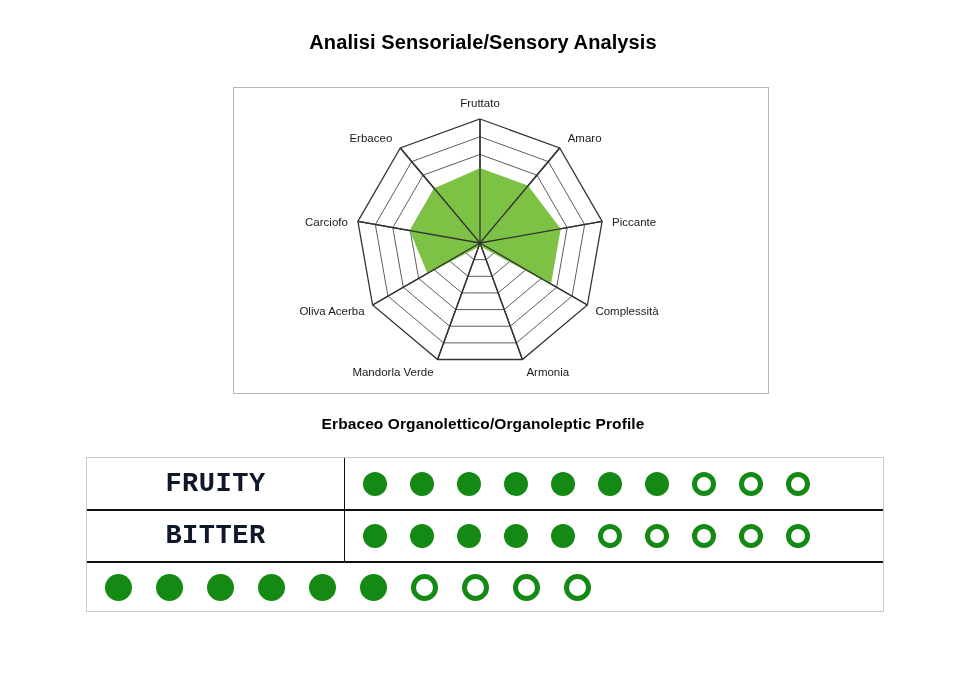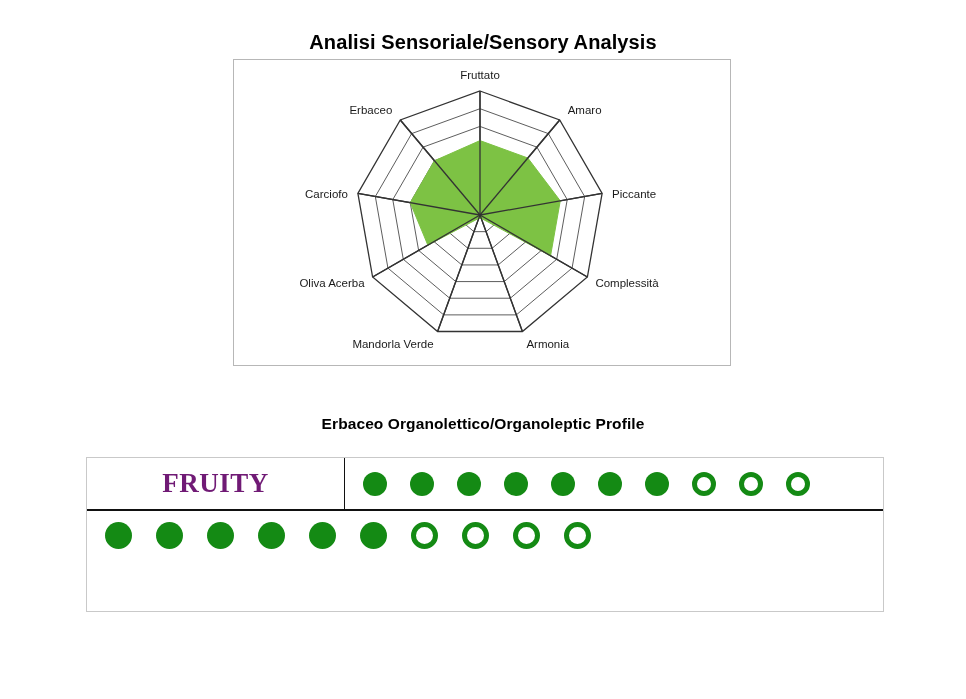--- a/index.html
+++ b/index.html
@@ -32,22 +32,22 @@
   #organoleptic-title {
     top: 415px;
     left: 0;
     font-size: 15.5px;
   }
 
   
   #radar-panel {
     position: absolute;
     left: 233px;
-    top: 59px;
-    width: 498px;
+    top: 87px;
+    width: 536px;
     height: 307px;
     border: 1px solid #b7b7b7;
     box-sizing: border-box;
     background: #ffffff;
   }
   #radar-svg {
     position: absolute;
     left: 0;
     top: 0;
     display: block;
@@ -81,25 +81,25 @@
   .row-label-cell {
     width: 258px;
     flex: 0 0 258px;
     display: flex;
     align-items: center;
     justify-content: center;
     border-right: 1px solid #111111;
     box-sizing: border-box;
   }
   .row-label {
-    font-family: Liberation Serif, serif;
+    font-family: Liberation Mono, monospace;
     font-weight: bold;
     font-size: 27px;
     letter-spacing: 0.5px;
-    color: #701a75;
+    color: #0f172a;
   }
   .dots-cell {
     flex: 1 1 auto;
     display: flex;
     align-items: center;
     justify-content: flex-start;
     padding-left: 18px;
     box-sizing: border-box;
   }
   .dot {
@@ -183,20 +183,37 @@
         <span class="dot filled" style="width: 24px; height: 24px; background: rgb(20, 138, 20); margin-right: 23px;"></span>
         <span class="dot filled" style="width: 24px; height: 24px; background: rgb(20, 138, 20); margin-right: 23px;"></span>
         <span class="dot filled" style="width: 24px; height: 24px; background: rgb(20, 138, 20); margin-right: 23px;"></span>
         <span class="dot filled" style="width: 24px; height: 24px; background: rgb(20, 138, 20); margin-right: 23px;"></span>
         <span class="dot empty" style="width: 24px; height: 24px; border-width: 5px; border-color: rgb(20, 138, 20); margin-right: 23px;"></span>
         <span class="dot empty" style="width: 24px; height: 24px; border-width: 5px; border-color: rgb(20, 138, 20); margin-right: 23px;"></span>
         <span class="dot empty" style="width: 24px; height: 24px; border-width: 5px; border-color: rgb(20, 138, 20);"></span>
       </div>
     </div>
     <div class="profile-row divider-top">
+      <div class="row-label-cell">
+        <span class="row-label">BITTER</span>
+      </div>
+      <div class="dots-cell">
+        <span class="dot filled" style="width: 24px; height: 24px; background: rgb(20, 138, 20); margin-right: 23px;"></span>
+        <span class="dot filled" style="width: 24px; height: 24px; background: rgb(20, 138, 20); margin-right: 23px;"></span>
+        <span class="dot filled" style="width: 24px; height: 24px; background: rgb(20, 138, 20); margin-right: 23px;"></span>
+        <span class="dot filled" style="width: 24px; height: 24px; background: rgb(20, 138, 20); margin-right: 23px;"></span>
+        <span class="dot filled" style="width: 24px; height: 24px; background: rgb(20, 138, 20); margin-right: 23px;"></span>
+        <span class="dot empty" style="width: 24px; height: 24px; border-width: 5px; border-color: rgb(20, 138, 20); margin-right: 23px;"></span>
+        <span class="dot empty" style="width: 24px; height: 24px; border-width: 5px; border-color: rgb(20, 138, 20); margin-right: 23px;"></span>
+        <span class="dot empty" style="width: 24px; height: 24px; border-width: 5px; border-color: rgb(20, 138, 20); margin-right: 23px;"></span>
+        <span class="dot empty" style="width: 24px; height: 24px; border-width: 5px; border-color: rgb(20, 138, 20); margin-right: 23px;"></span>
+        <span class="dot empty" style="width: 24px; height: 24px; border-width: 5px; border-color: rgb(20, 138, 20);"></span>
+      </div>
+    </div>
+    <div class="profile-row divider-top">
       <div class="dots-cell">
         <span class="dot filled" style="width: 27px; height: 27px; background: rgb(20, 138, 20); margin-right: 24px;"></span>
         <span class="dot filled" style="width: 27px; height: 27px; background: rgb(20, 138, 20); margin-right: 24px;"></span>
         <span class="dot filled" style="width: 27px; height: 27px; background: rgb(20, 138, 20); margin-right: 24px;"></span>
         <span class="dot filled" style="width: 27px; height: 27px; background: rgb(20, 138, 20); margin-right: 24px;"></span>
         <span class="dot filled" style="width: 27px; height: 27px; background: rgb(20, 138, 20); margin-right: 24px;"></span>
         <span class="dot filled" style="width: 27px; height: 27px; background: rgb(20, 138, 20); margin-right: 24px;"></span>
         <span class="dot empty" style="width: 27px; height: 27px; border-width: 5px; border-color: rgb(20, 138, 20); margin-right: 24px;"></span>
         <span class="dot empty" style="width: 27px; height: 27px; border-width: 5px; border-color: rgb(20, 138, 20); margin-right: 24px;"></span>
         <span class="dot empty" style="width: 27px; height: 27px; border-width: 5px; border-color: rgb(20, 138, 20); margin-right: 24px;"></span>

